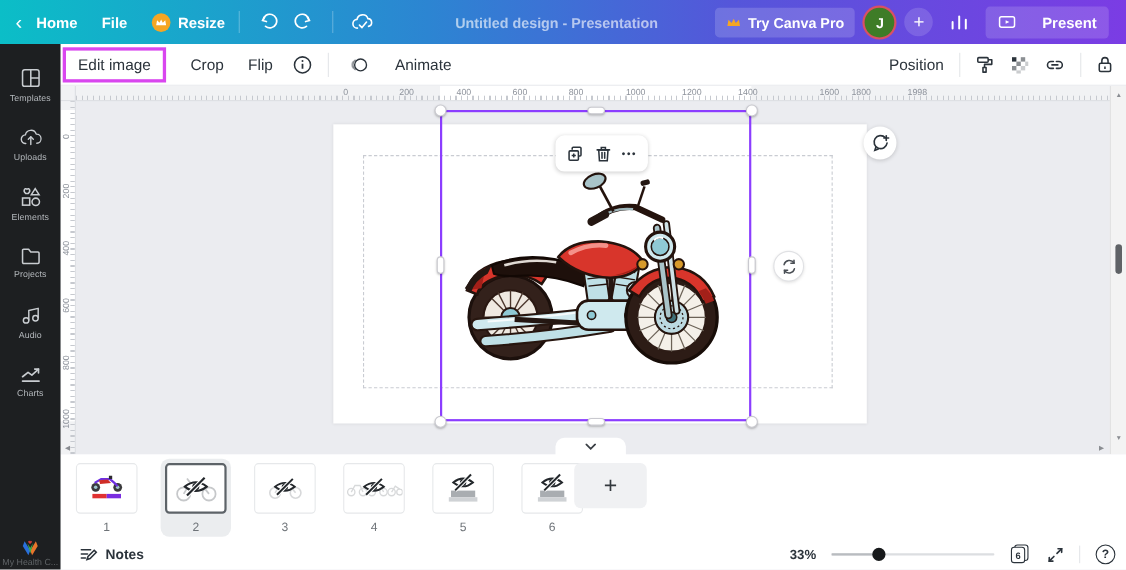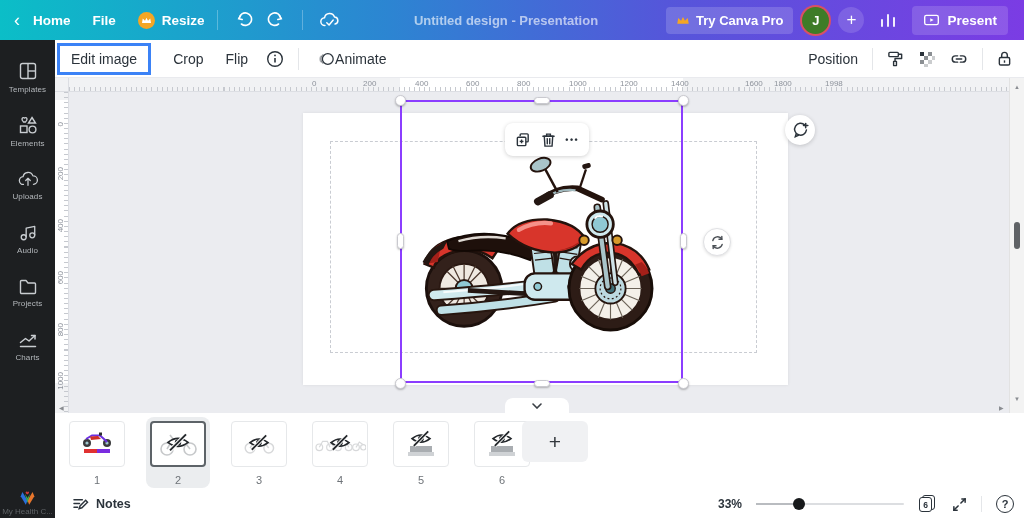--- a/index.html
+++ b/index.html
@@ -18,33 +18,33 @@
   .crown-badge{width:17px;height:17px;border-radius:50%;background:#f5a623;display:flex;align-items:center;justify-content:center;}
   .tb-iconbtn{width:22px;height:22px;display:flex;align-items:center;justify-content:center;cursor:pointer;margin:0 4px;}
   .tb-title{position:absolute;left:378px;width:256px;text-align:center;font-size:13px;color:rgba(255,255,255,.62);font-weight:700;}
   .tb-right{position:absolute;right:16px;top:0;height:40px;display:flex;align-items:center;gap:9px;}
   .trypro{display:flex;align-items:center;gap:6px;background:rgba(255,255,255,.16);border-radius:4px;
     padding:6px 10px;font-size:13px;font-weight:700;cursor:pointer;}
   .avatar{width:27px;height:27px;border-radius:50%;background:#3e7c27;display:flex;align-items:center;justify-content:center;
     font-size:13px;font-weight:700;box-shadow:0 0 0 2px #da5064;cursor:pointer;}
   .plus-circle{width:26px;height:26px;border-radius:50%;background:rgba(255,255,255,.14);display:flex;align-items:center;
     justify-content:center;font-size:17px;font-weight:400;cursor:pointer;}
-  .present-btn{display:flex;align-items:center;gap:7px;background:rgba(255,255,255,.15);border-radius:4px;
+  .present-btn{display:flex;align-items:center;gap:23px;background:rgba(255,255,255,.15);border-radius:4px;
     padding:7px 11px;font-size:13.5px;font-weight:700;cursor:pointer;}
   .share-btn{display:flex;align-items:center;gap:7px;background:#fff;color:#27323c;border-radius:4px;
     padding:7px 12px;font-size:13.5px;font-weight:700;cursor:pointer;}
 
   
   .toolbar{position:absolute;left:55px;top:40px;width:969px;height:38px;background:#fff;
     border-bottom:1px solid #e9eaee;display:flex;align-items:center;color:#2b333b;z-index:40;}
-  .edit-image-box{margin-left:2px;border:3px solid #3b82f6;padding:5px 11px;font-size:14px;cursor:pointer;}
+  .edit-image-box{margin-left:2px;border:3px solid #d946ef;padding:5px 11px;font-size:14px;cursor:pointer;}
   .tool-label{font-size:14px;margin-left:22px;cursor:pointer;}
   .tool-divider{width:1px;height:22px;background:#e4e6e9;margin:0 14px;}
   .tool-icon{display:flex;align-items:center;justify-content:center;margin-left:18px;cursor:pointer;}
-  .animate-wrap{display:flex;align-items:center;gap:0;margin-left:4px;cursor:pointer;font-size:14px;}
+  .animate-wrap{display:flex;align-items:center;gap:24px;margin-left:4px;cursor:pointer;font-size:14px;}
   .toolbar-right{margin-left:auto;display:flex;align-items:center;padding-right:12px;}
   .toolbar-right .tool-icon{margin-left:0;margin-right:0;}
   .tr-gap{display:flex;align-items:center;gap:15px;}
 
   
   .sidebar{position:absolute;left:0;top:40px;width:55px;height:478px;background:#1d1f21;z-index:45;
     display:flex;flex-direction:column;align-items:center;padding-top:10px;}
   .side-item{width:55px;height:54px;display:flex;flex-direction:column;align-items:center;justify-content:center;
     gap:4px;cursor:pointer;color:#c9cdd1;}
   .side-item .lbl{font-size:8px;color:#b4b8bc;letter-spacing:.1px;}
@@ -260,49 +260,49 @@
   <div class="sidebar">
     <div class="side-item">
       <svg width="20" height="20" viewBox="0 0 20 20" fill="none" stroke="#c9cdd1" stroke-width="1.4">
         <rect x="2.5" y="2.5" width="15" height="15" rx="2"></rect>
           <line x1="10" y1="2.5" x2="10" y2="17.5"></line>
           <line x1="10" y1="10" x2="17.5" y2="10"></line>
         </svg>
       <span class="lbl">Templates</span>
     </div>
     <div class="side-item">
+      <svg width="20" height="18" viewBox="0 0 22 19" fill="none" stroke="#c9cdd1" stroke-width="1.4" stroke-linecap="round" stroke-linejoin="round">
+        <path d="M6 15.5 a4.3 4.3 0 0 1 -0.4 -8.6 a5.6 5.6 0 0 1 10.8 -0.8 a3.9 3.9 0 0 1 0.6 9.2"></path>
+        <line x1="11" y1="9" x2="11" y2="16.5"></line>
+          <path d="M8.5 11.2 L11 8.7 L13.5 11.2"></path>
+        </svg>
+      <span class="lbl">Uploads</span>
+    </div>
+    <div class="side-item">
       <svg width="20" height="20" viewBox="0 0 20 20" fill="none" stroke="#c9cdd1" stroke-width="1.4">
         <path d="M6.5 7 C3.5 4.5 5.5 1.5 7.5 3 C9.5 1.5 11.5 4.5 8.5 7 Z" transform="translate(-1,0)"></path>
         <path d="M14 2.5 L17.5 8 H10.5 Z"></path>
           <rect x="2.5" y="11" width="6.5" height="6.5"></rect>
           <circle cx="14.5" cy="14.5" r="3.4"></circle>
         </svg>
       <span class="lbl">Elements</span>
     </div>
     <div class="side-item">
-      <svg width="20" height="18" viewBox="0 0 22 19" fill="none" stroke="#c9cdd1" stroke-width="1.4" stroke-linecap="round" stroke-linejoin="round">
-        <path d="M6 15.5 a4.3 4.3 0 0 1 -0.4 -8.6 a5.6 5.6 0 0 1 10.8 -0.8 a3.9 3.9 0 0 1 0.6 9.2"></path>
-        <line x1="11" y1="9" x2="11" y2="16.5"></line>
-          <path d="M8.5 11.2 L11 8.7 L13.5 11.2"></path>
-        </svg>
-      <span class="lbl">Uploads</span>
+      <svg width="20" height="17" viewBox="0 0 20 17" fill="none" stroke="#c9cdd1" stroke-width="1.4" stroke-linejoin="round">
+        <path d="M2.5 14.5 V3.5 a1 1 0 0 1 1 -1 H8 l2 2.5 h6.5 a1 1 0 0 1 1 1 v8.5 a1 1 0 0 1 -1 1 H3.5 a1 1 0 0 1 -1 -1 Z"></path>
+        </svg>
+      <span class="lbl">Projects</span>
     </div>
     <div class="side-item">
       <svg width="19" height="19" viewBox="0 0 20 20" fill="none" stroke="#c9cdd1" stroke-width="1.4">
         <circle cx="6" cy="15" r="2.6"></circle>
           <circle cx="15" cy="13" r="2.6"></circle>
           <path d="M8.6 15 V5.5 L17.6 3.5 V13" stroke-linejoin="round"></path>
         </svg>
       <span class="lbl">Audio</span>
-    </div>
-    <div class="side-item">
-      <svg width="20" height="17" viewBox="0 0 20 17" fill="none" stroke="#c9cdd1" stroke-width="1.4" stroke-linejoin="round">
-        <path d="M2.5 14.5 V3.5 a1 1 0 0 1 1 -1 H8 l2 2.5 h6.5 a1 1 0 0 1 1 1 v8.5 a1 1 0 0 1 -1 1 H3.5 a1 1 0 0 1 -1 -1 Z"></path>
-        </svg>
-      <span class="lbl">Projects</span>
     </div>
     <div class="side-item">
       <svg width="20" height="17" viewBox="0 0 20 17" fill="none" stroke="#c9cdd1" stroke-width="1.5" stroke-linecap="round" stroke-linejoin="round">
         <path d="M2.5 10.5 L7.5 6.5 L11 9 L17 3.5"></path>
           <path d="M13.5 3.5 H17 V7"></path>
           <line x1="2.5" y1="14.5" x2="17.5" y2="14.5"></line>
         </svg>
       <span class="lbl">Charts</span>
     </div>
     <div class="side-footer">

